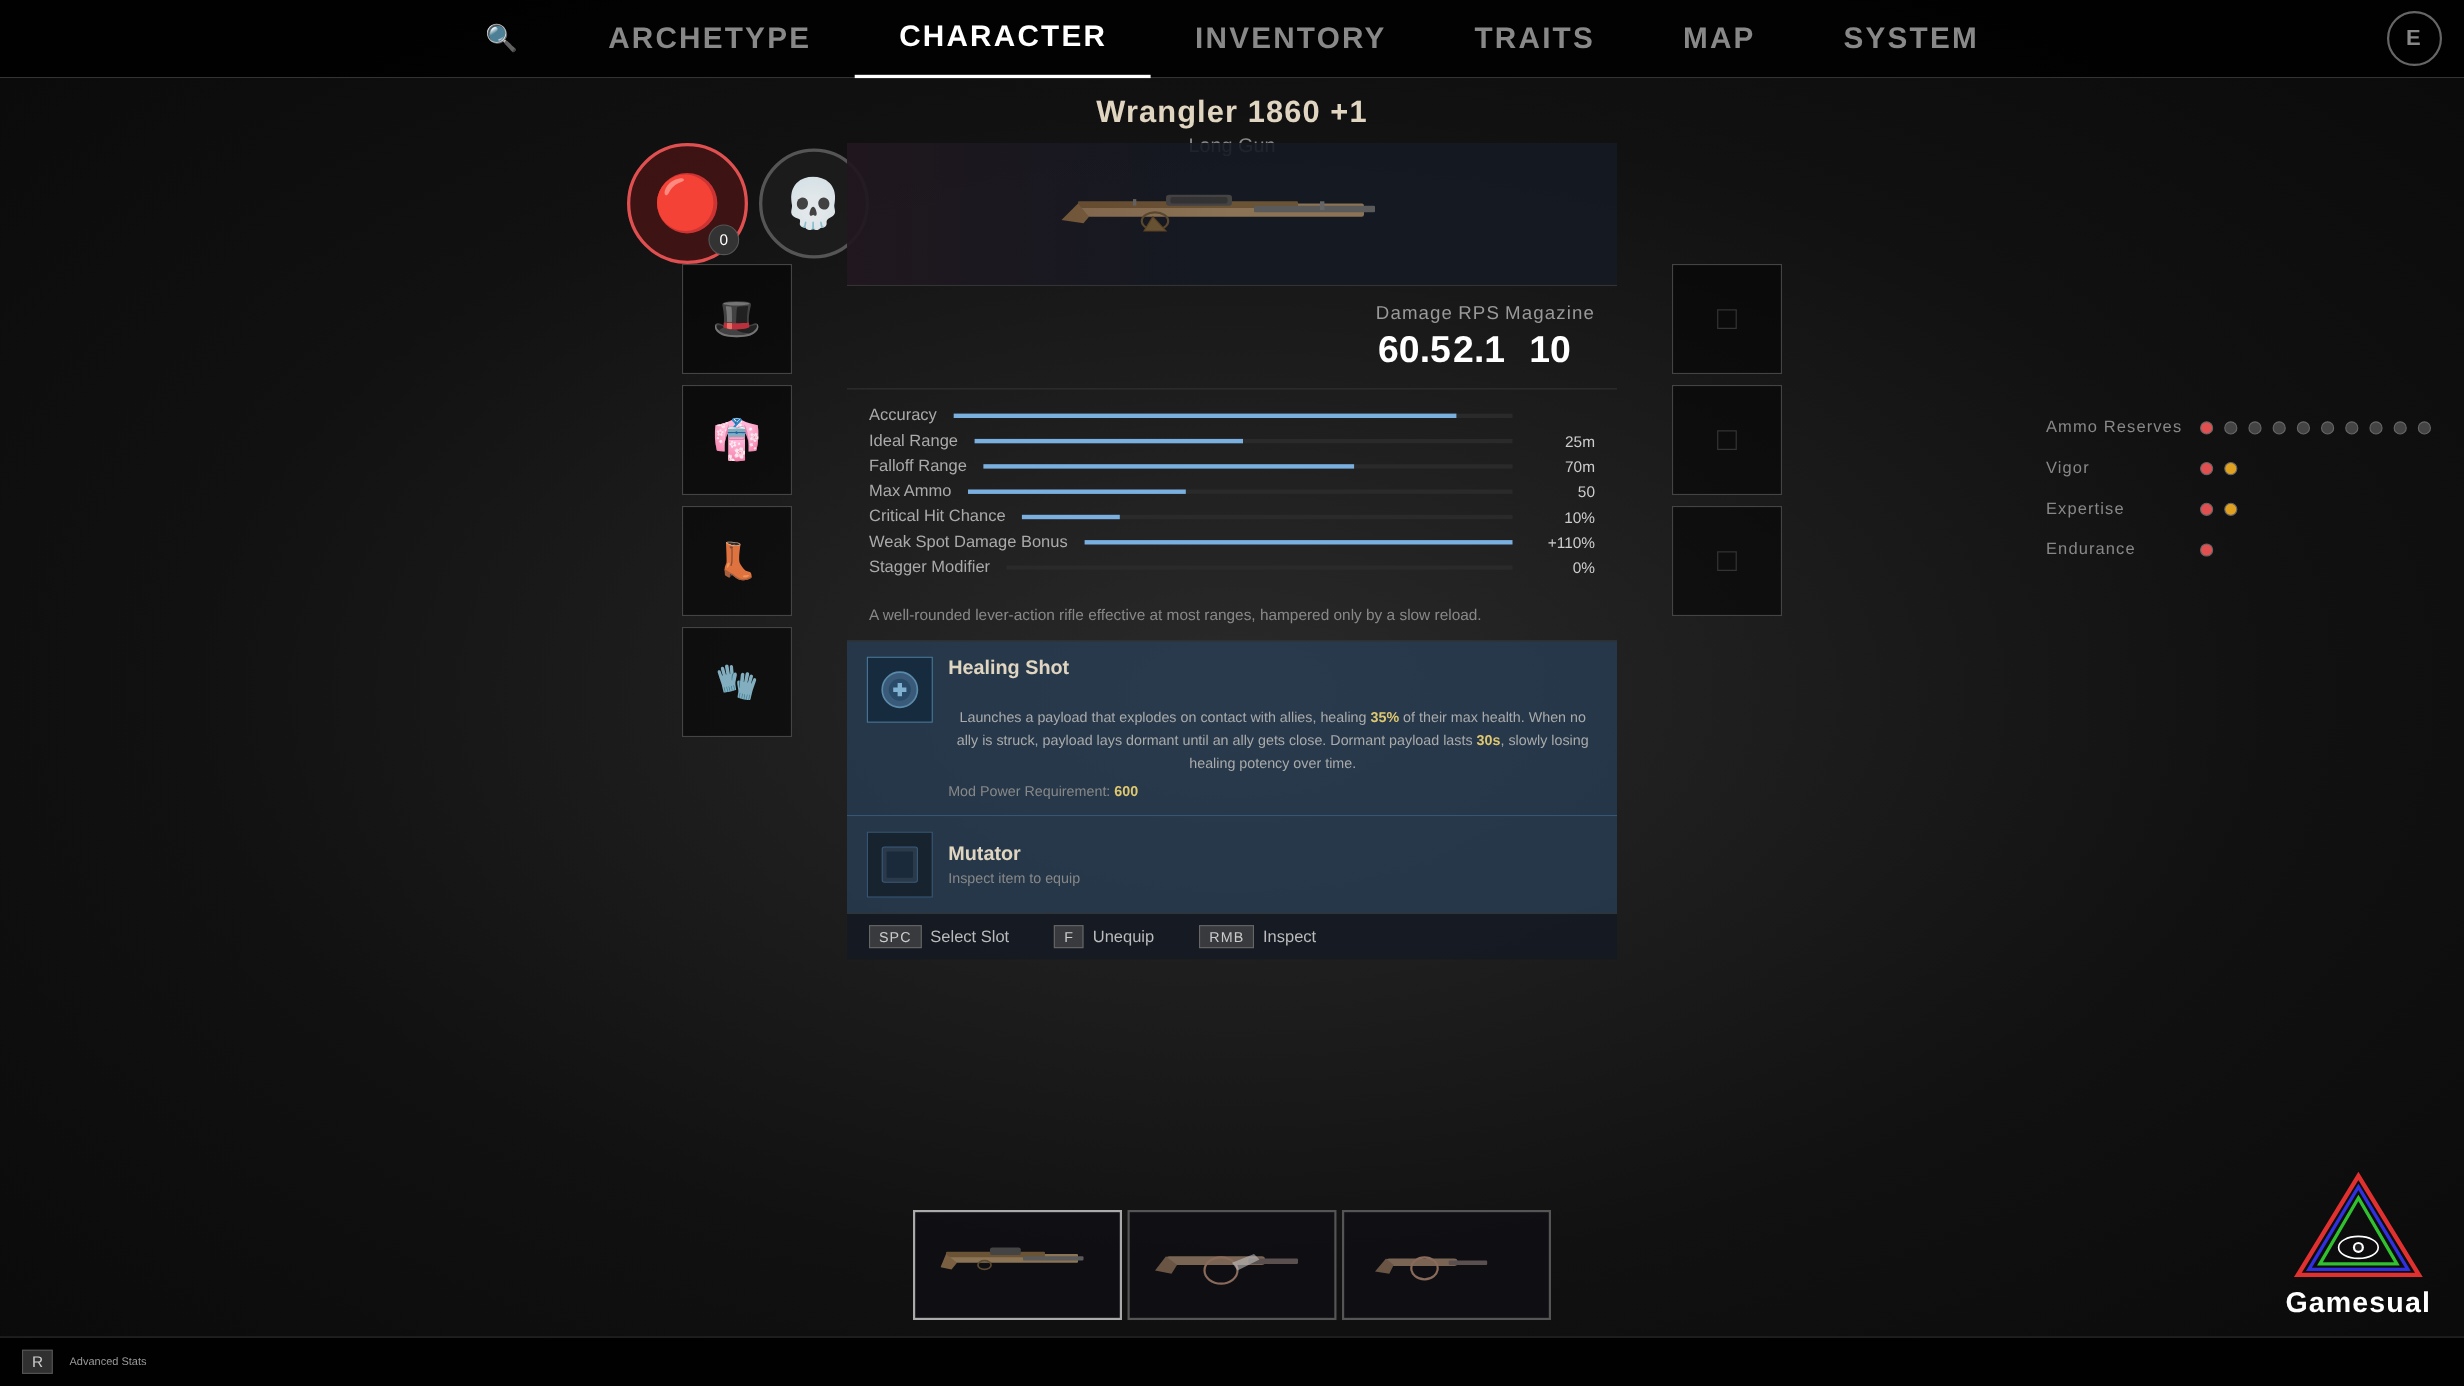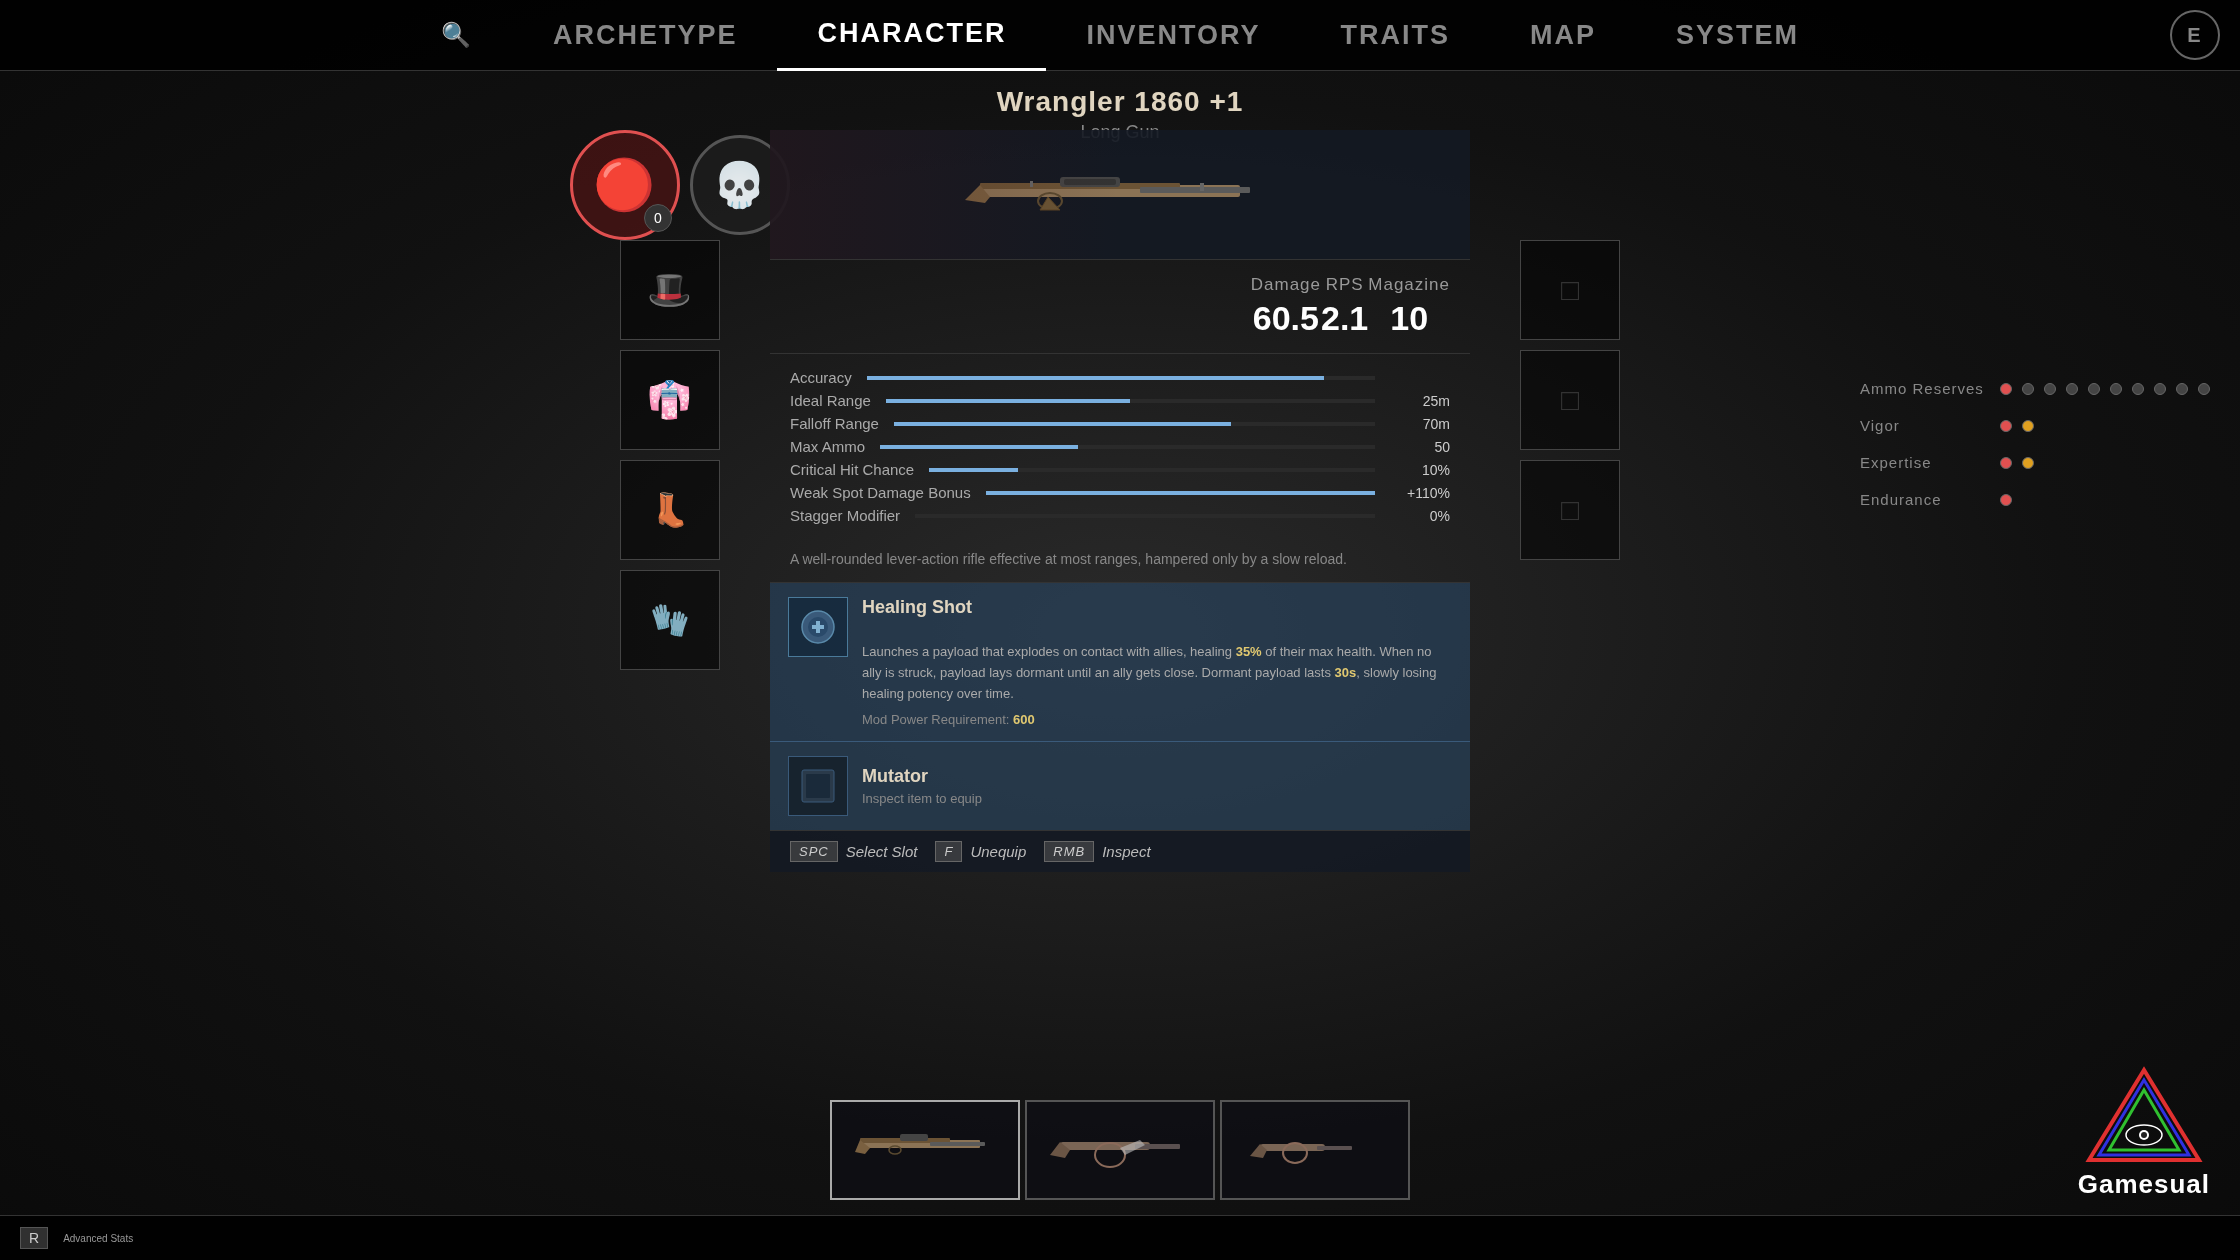--- a/index.html
+++ b/index.html
@@ -356,20 +356,21 @@
       font-size: 18px;
       color: #e0d5c0;
       font-weight: 600;
       margin-bottom: 24px;
     }
 
     .mod-desc {
       font-size: 13px;
       color: #aaa;
       line-height: 1.6;
+      text-align: center;
     }
 
     .mod-highlight {
       color: #e0c870;
       font-weight: bold;
     }
 
     .mod-requirement {
       font-size: 13px;
       color: #888;
@@ -415,23 +416,22 @@
     .mutator-desc {
       font-size: 13px;
       color: #888;
     }
 
     
     .action-bar {
       background: rgba(20,25,35,0.9);
       padding: 10px 20px;
       display: flex;
-      gap: 18px;
+      gap: 41px;
       border-top: 1px solid #333;
-      font-style: italic;
     }
 
     .action-item {
       display: flex;
       align-items: center;
       gap: 8px;
       font-size: 15px;
       color: #bbb;
     }
 

